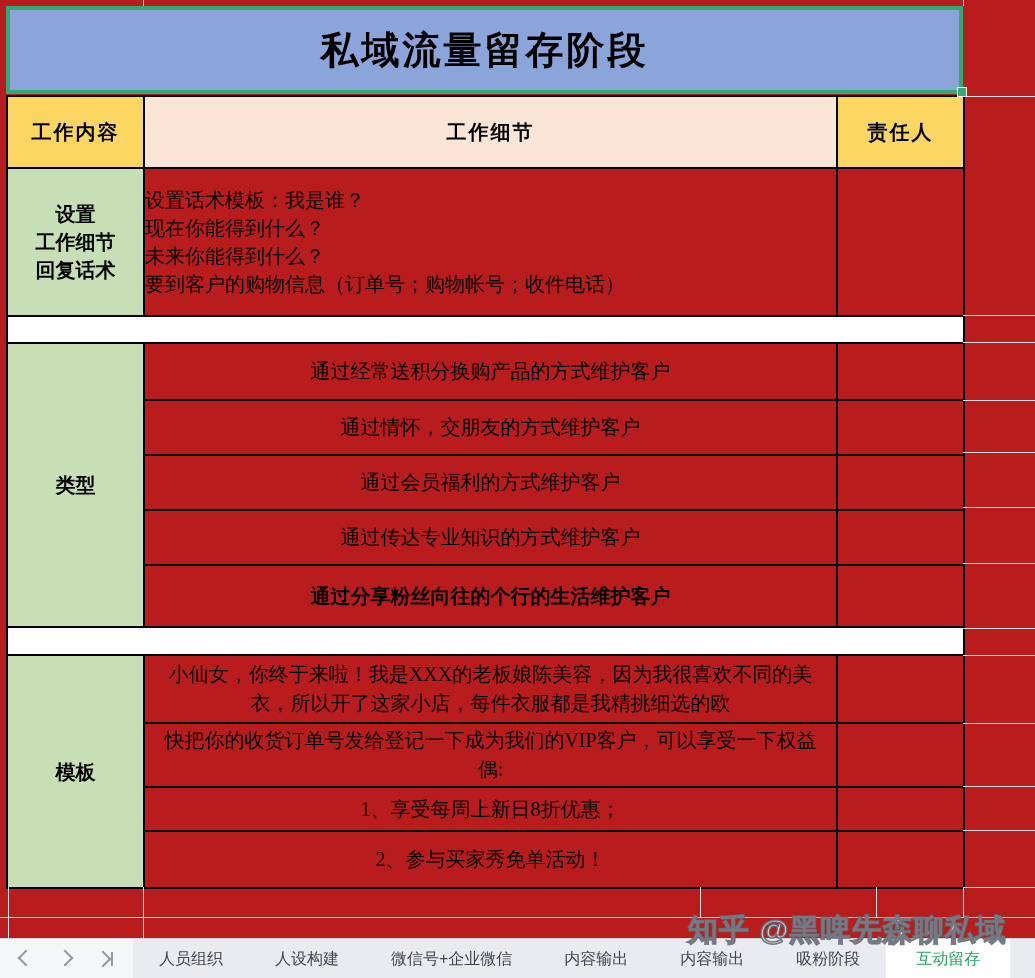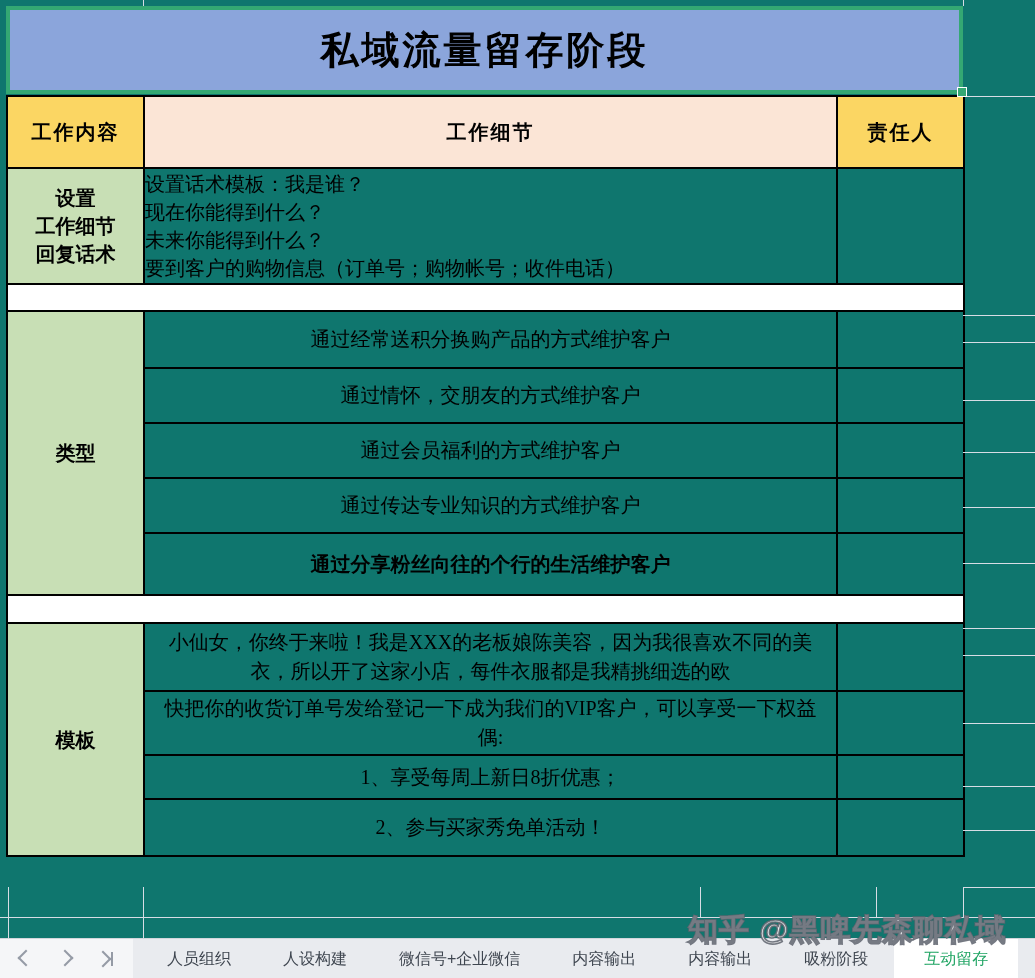--- a/index.html
+++ b/index.html
@@ -1,17 +1,17 @@
 <!DOCTYPE html>
 <html><head>
 <meta charset="utf-8">
 <style>
   html,body { margin:0; padding:0; }
   .canvas {
-    position:relative; width:1035px; height:978px; background:#0f766e;
+    position:relative; width:1035px; height:978px; background:#b91c1c;
     overflow:hidden;
     font-family:"Liberation Serif","DejaVu Serif",serif;
     color:#000;
   }
 
   
   .grid-h { position:absolute; height:1px; background:#d7dde5; }
   .grid-v { position:absolute; width:1px; background:#d7dde5; }
 
   
@@ -36,31 +36,30 @@
     font-size:20px; overflow:hidden;
   }
   .hdr  { background:#fbd663; font-weight:bold; font-size:22px; text-align:center; letter-spacing:2px;margin-left:16px; }
   .hdr-mid { background:#fbe5d6; }
   .label-cell {
     background:#c8dfb5; font-weight:bold; font-size:21px; text-align:center; line-height:1.4;
   }
   .detail-left { text-align:left; padding:4px 12px 4px 24px; line-height:28px; }
   .detail-center { text-align:center; line-height:29px; padding:2px 34px; }
   .spacer-cell { background:#ffffff; }
-  .h72 { height:72px; } .h148{ height:116px; } .h27{ height:27px; } .h28{ height:28px; }
+  .h72 { height:72px; } .h148{ height:148px; } .h27{ height:27px; } .h28{ height:28px; }
   .h57 { height:57px; } .h55 { height:55px; } .h62 { height:62px;font-weight:bold; }
   .h68 { height:68px; } .h63 { height:63px; } .h44 { height:44px; }
 
   
   .tabbar {
     position:absolute; left:0; top:938px; width:1035px; height:40px;
     background:#e9ebef; border-top:1px solid #d2d6dc;
     display:flex; align-items:stretch;
     font-family:"Liberation Sans","DejaVu Sans",sans-serif;
-    gap:8px;
   }
   .tab-nav {
     width:133px; box-sizing:border-box; background:#f5f6f8;
     display:flex; align-items:center; justify-content:space-between; padding:0 20px;
   }
   .chev { width:10px; height:10px; border-left:2px solid #959ba6; border-bottom:2px solid #959ba6; display:inline-block; }
   .chev.left  { transform:rotate(45deg); }
   .chev.right { transform:rotate(-135deg); }
   .nav-last { display:flex; align-items:center; gap:2px; }
   .nav-bar-line { width:2px; height:14px; background:#959ba6; display:inline-block; }

